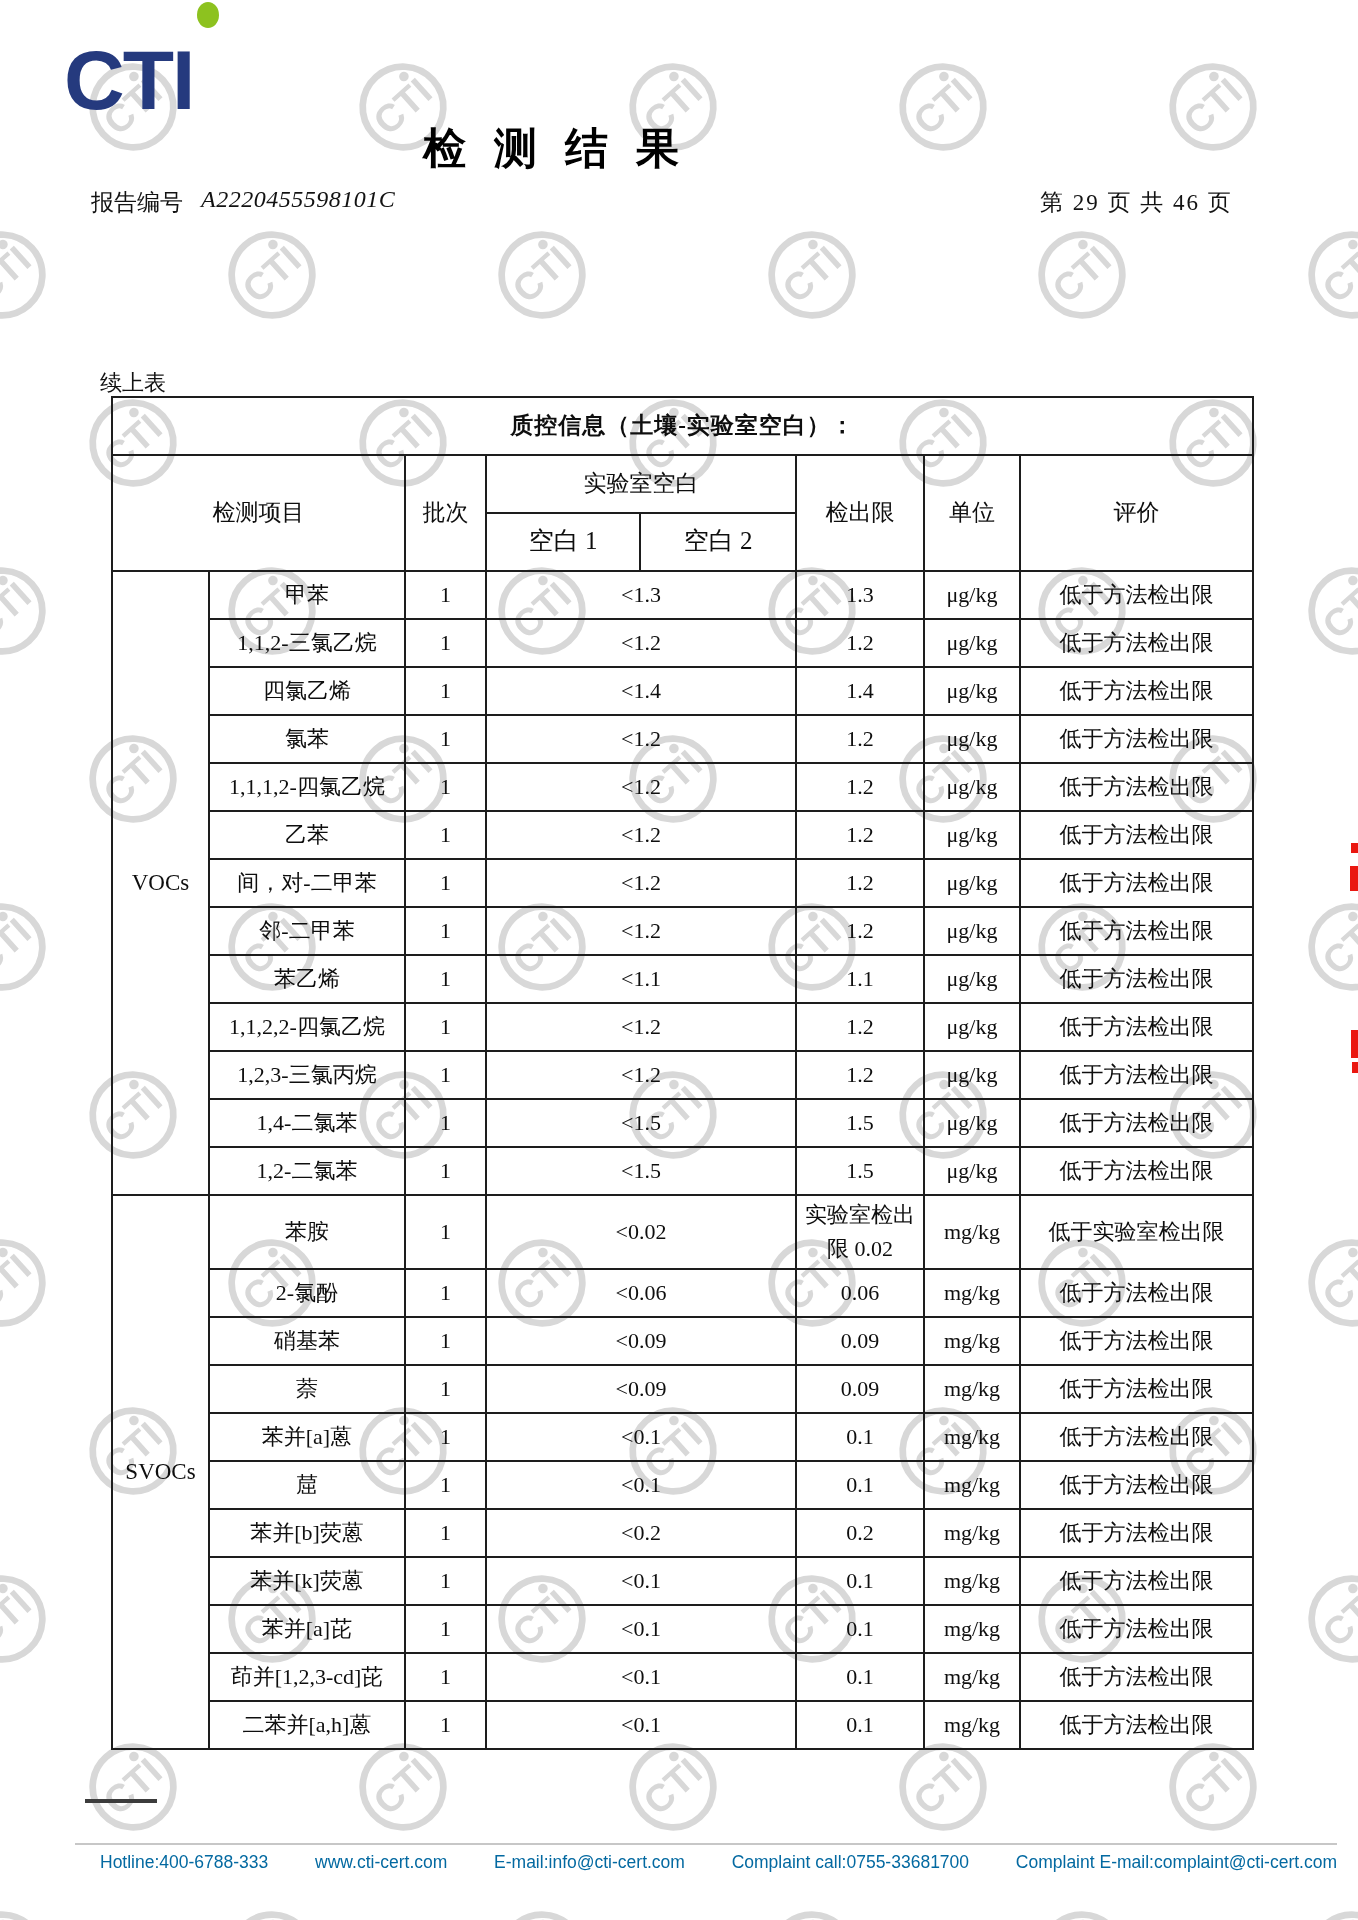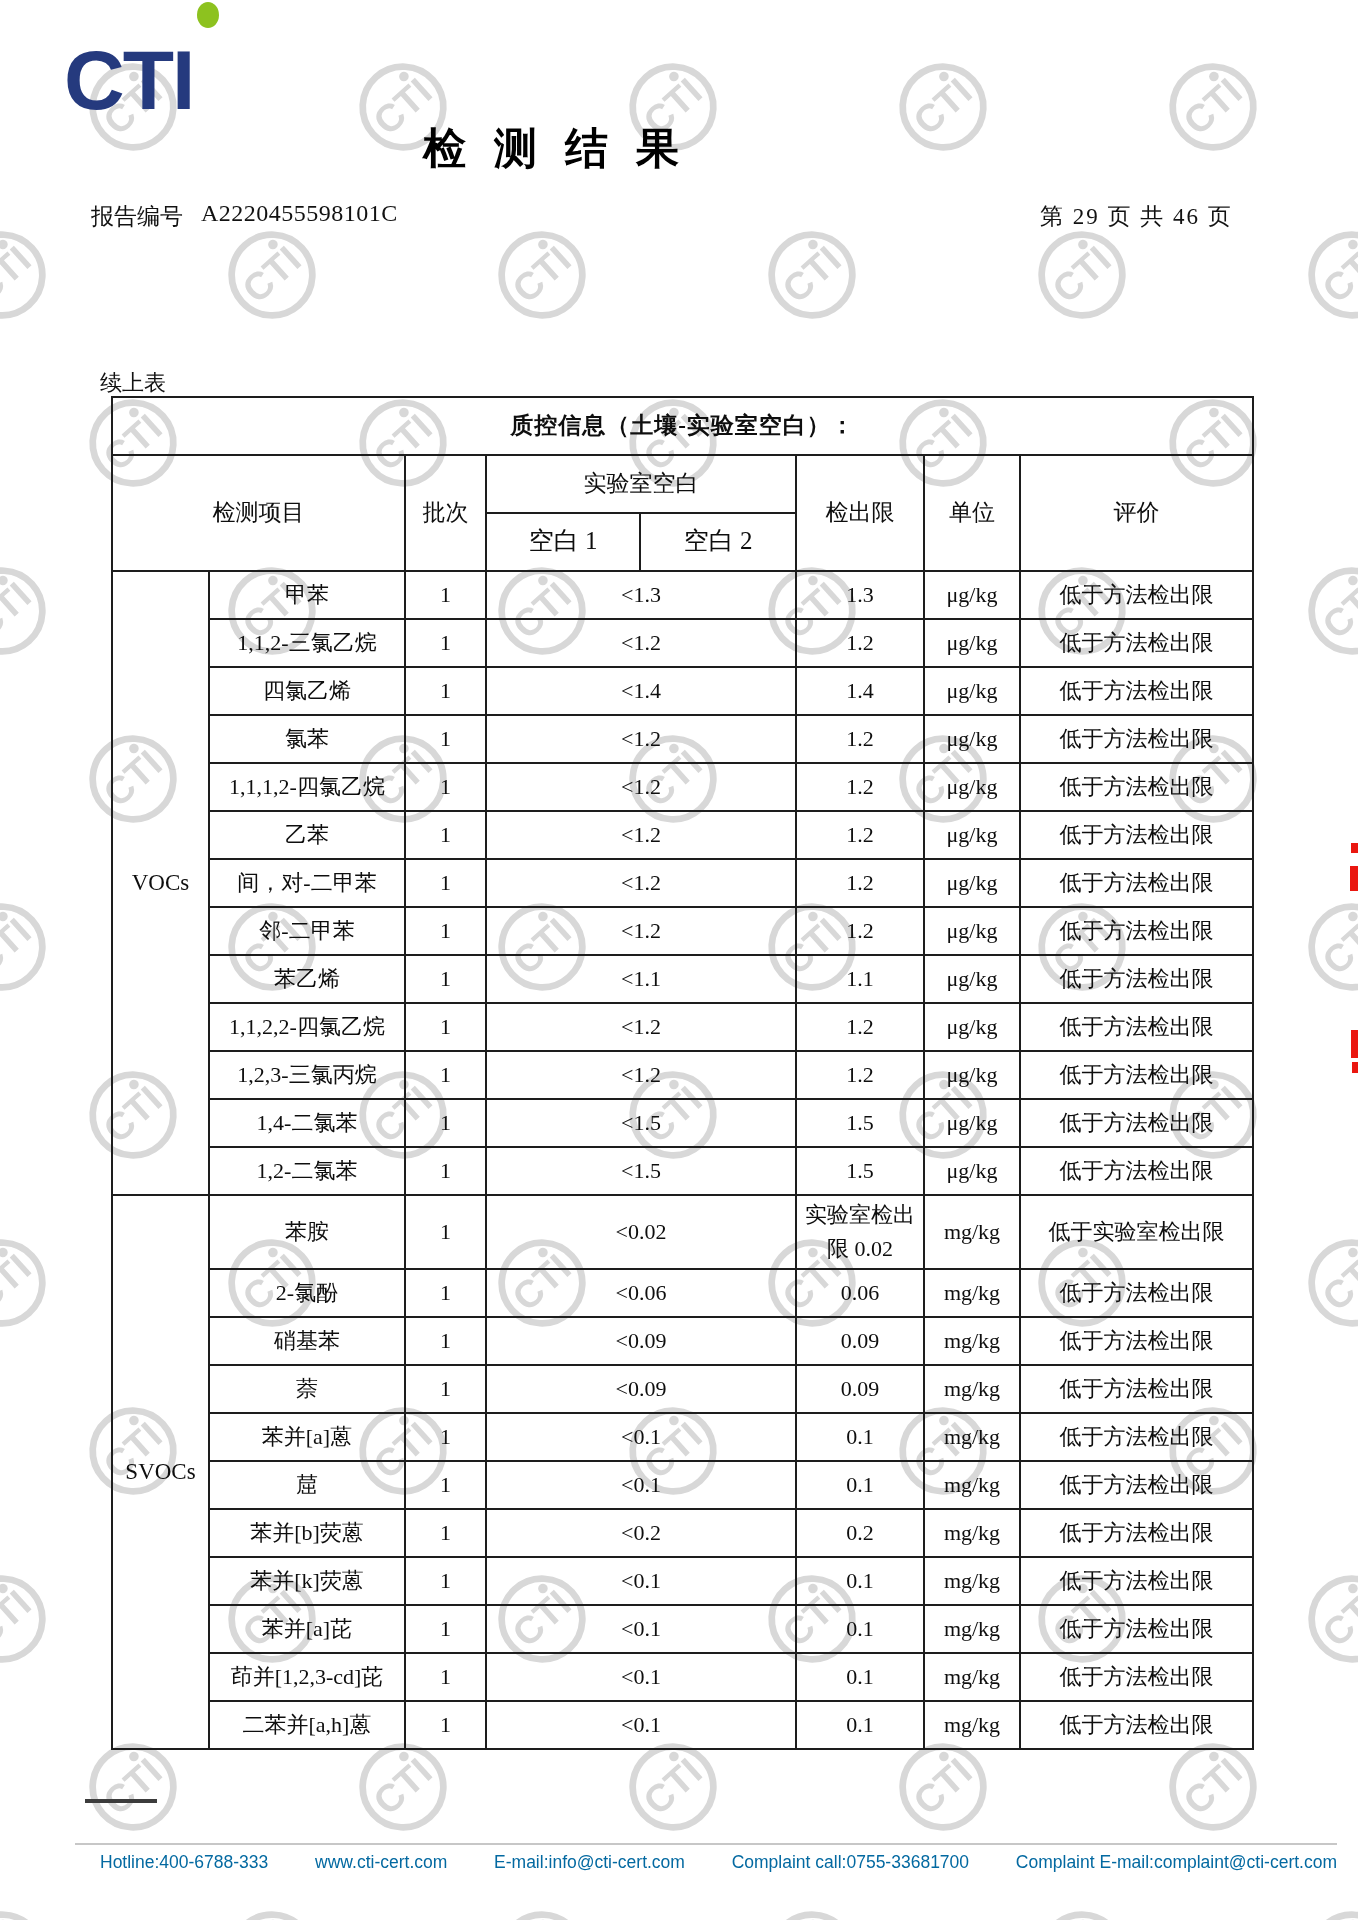--- a/index.html
+++ b/index.html
@@ -21,23 +21,23 @@
   }
   .logo-dot{position:absolute;left:133px;top:-46px;width:22px;height:26px;border-radius:50%;background:#8dc21f;}
   .logo-cn{
     font-family:"Liberation Sans","DejaVu Sans",sans-serif;
     font-weight:bold;font-size:56px;line-height:52px;color:#253a7e;margin-left:18px;letter-spacing:2px;
   }
   .doc-title{
     position:absolute;left:423px;top:120px;font-size:43px;font-weight:700;
     letter-spacing:28px;color:#000;white-space:nowrap;
   }
-  .report-line{position:absolute;left:0;top:201px;width:1358px;height:34px;font-size:23px;}
+  .report-line{position:absolute;left:0;top:187px;width:1358px;height:34px;font-size:23px;}
   .report-label{position:absolute;left:91px;top:0;}
-  .report-no{position:absolute;left:201px;top:-1px;font-size:24px;letter-spacing:0.5px;}
+  .report-no{position:absolute;left:201px;top:-1px;font-size:24px;letter-spacing:0.5px;font-style:italic;}
   .page-indicator{position:absolute;left:1040px;top:0;letter-spacing:2px;}
   .cont-note{position:absolute;left:100px;top:368px;font-size:22px;}
   
   table.results{
     position:absolute;left:111px;top:396px;width:1141px;
     border-collapse:collapse;table-layout:fixed;
     font-size:22px;color:#0e0e0e;
   }
   table.results td,table.results th{
     border:2px solid #1d1d1d;text-align:center;vertical-align:middle;

